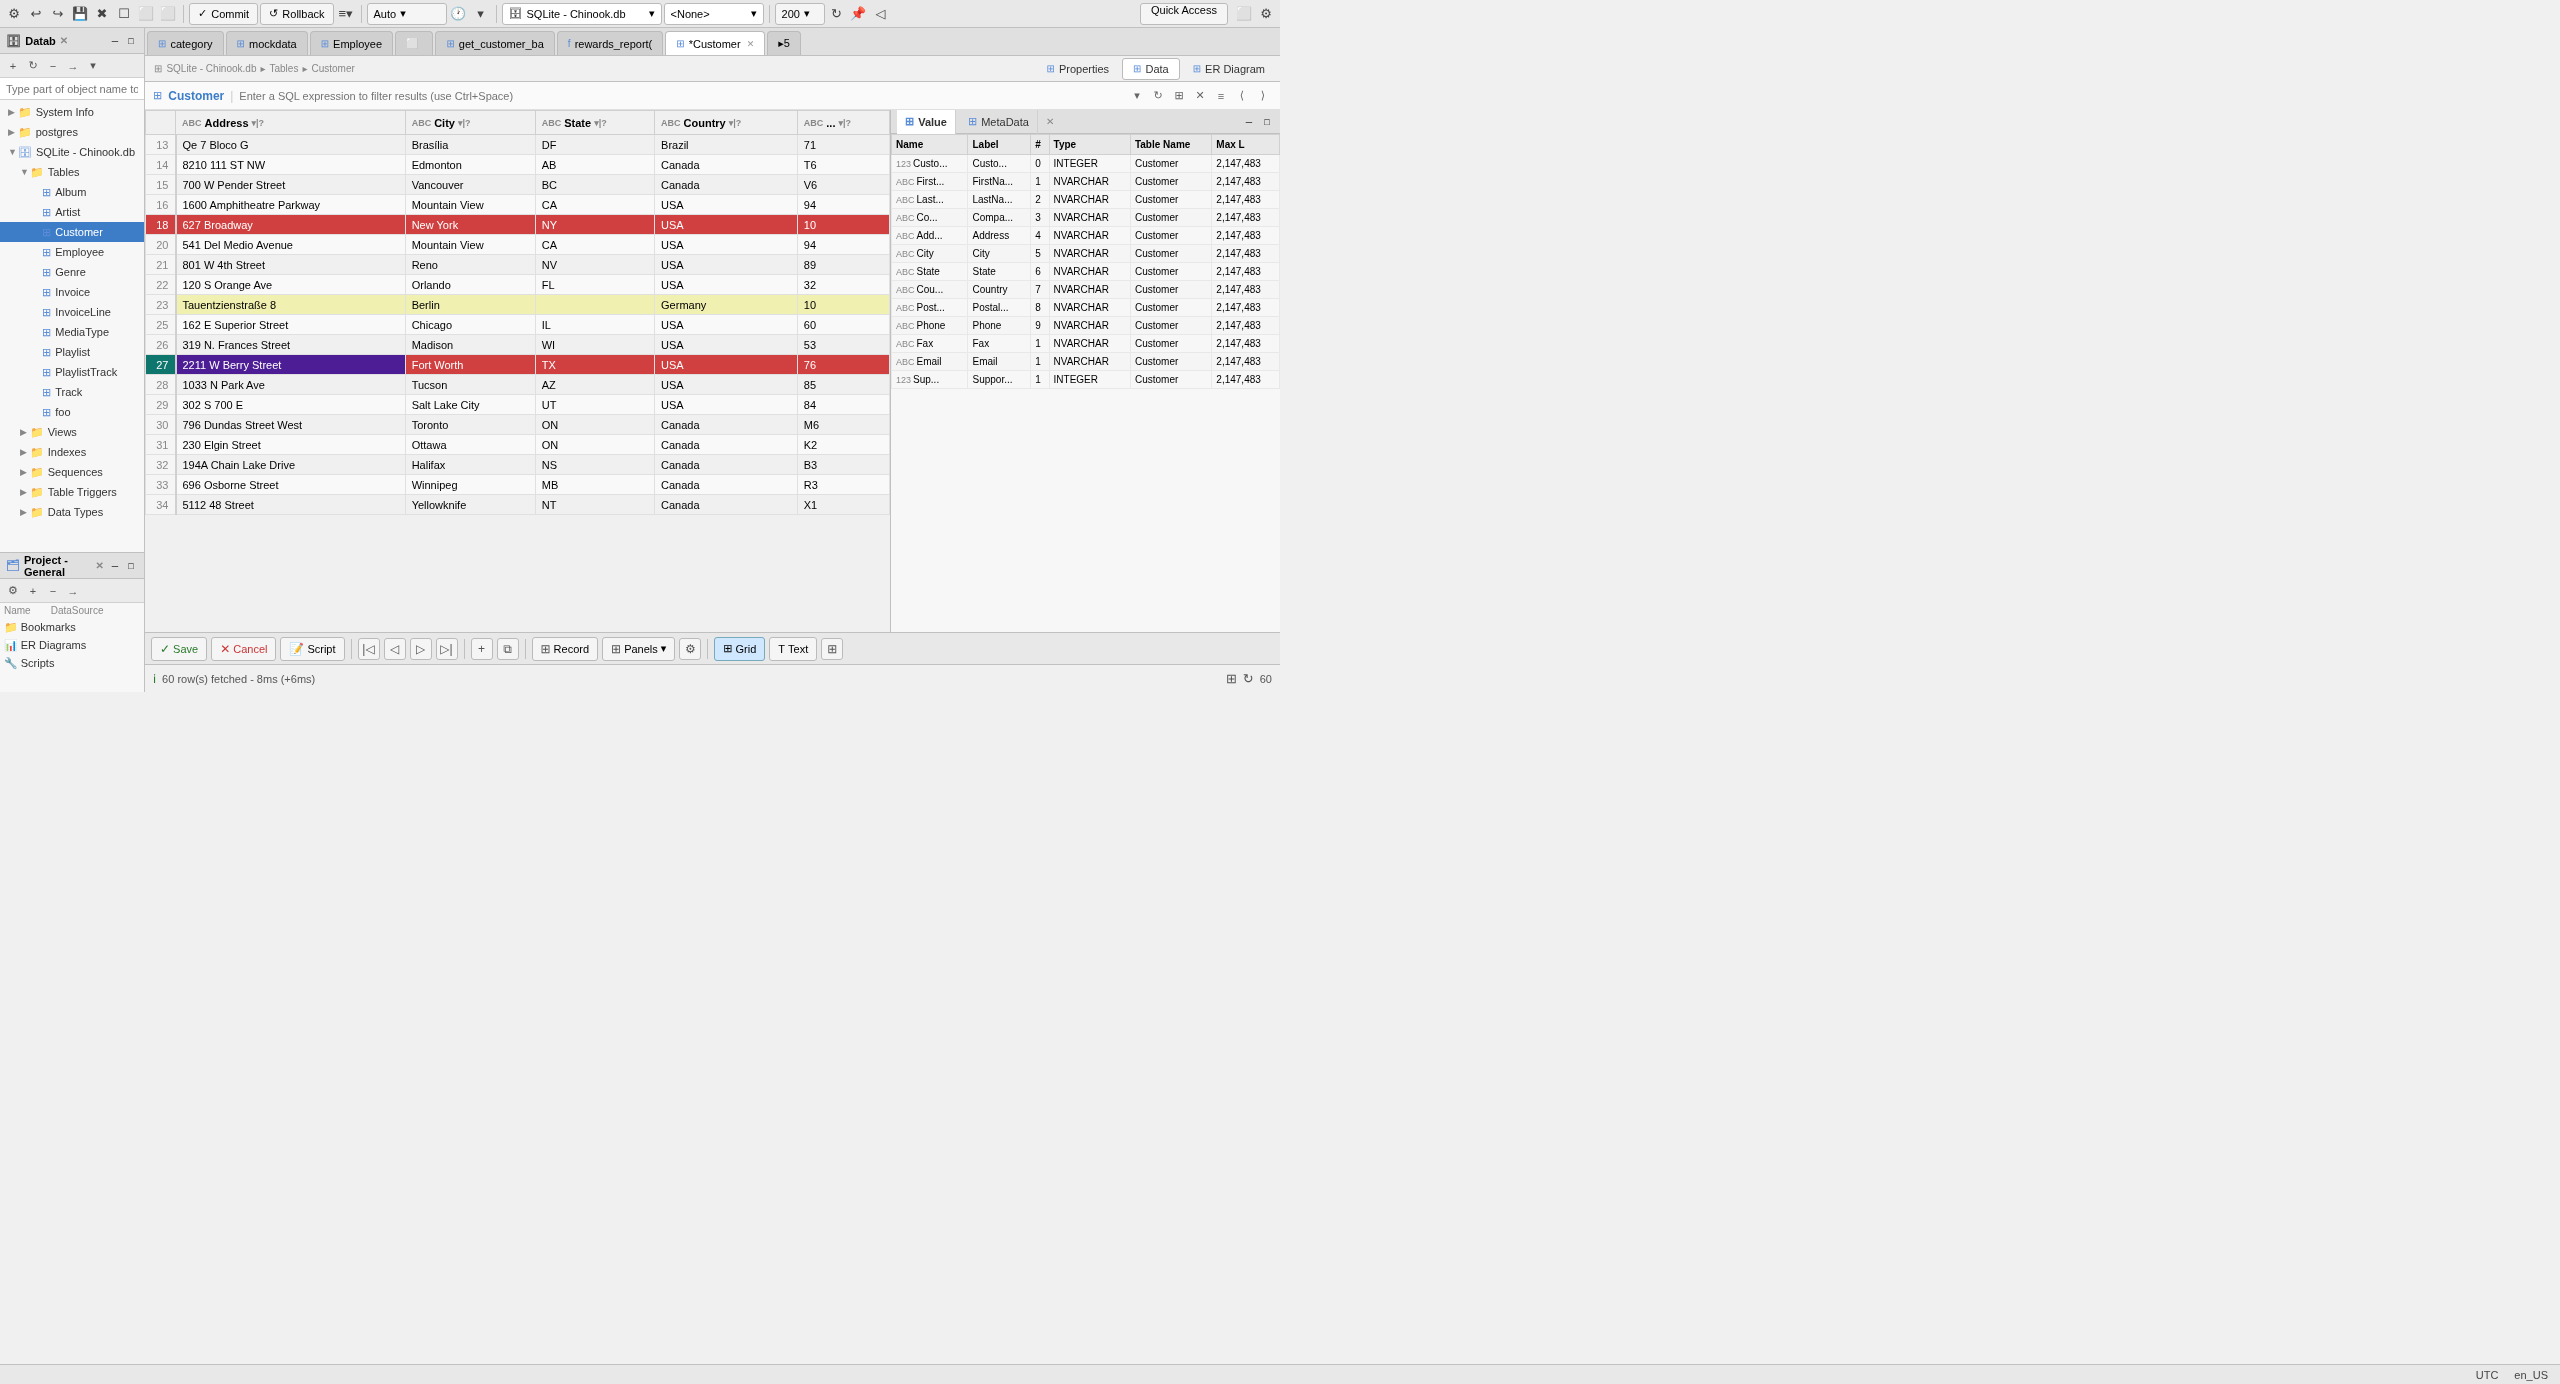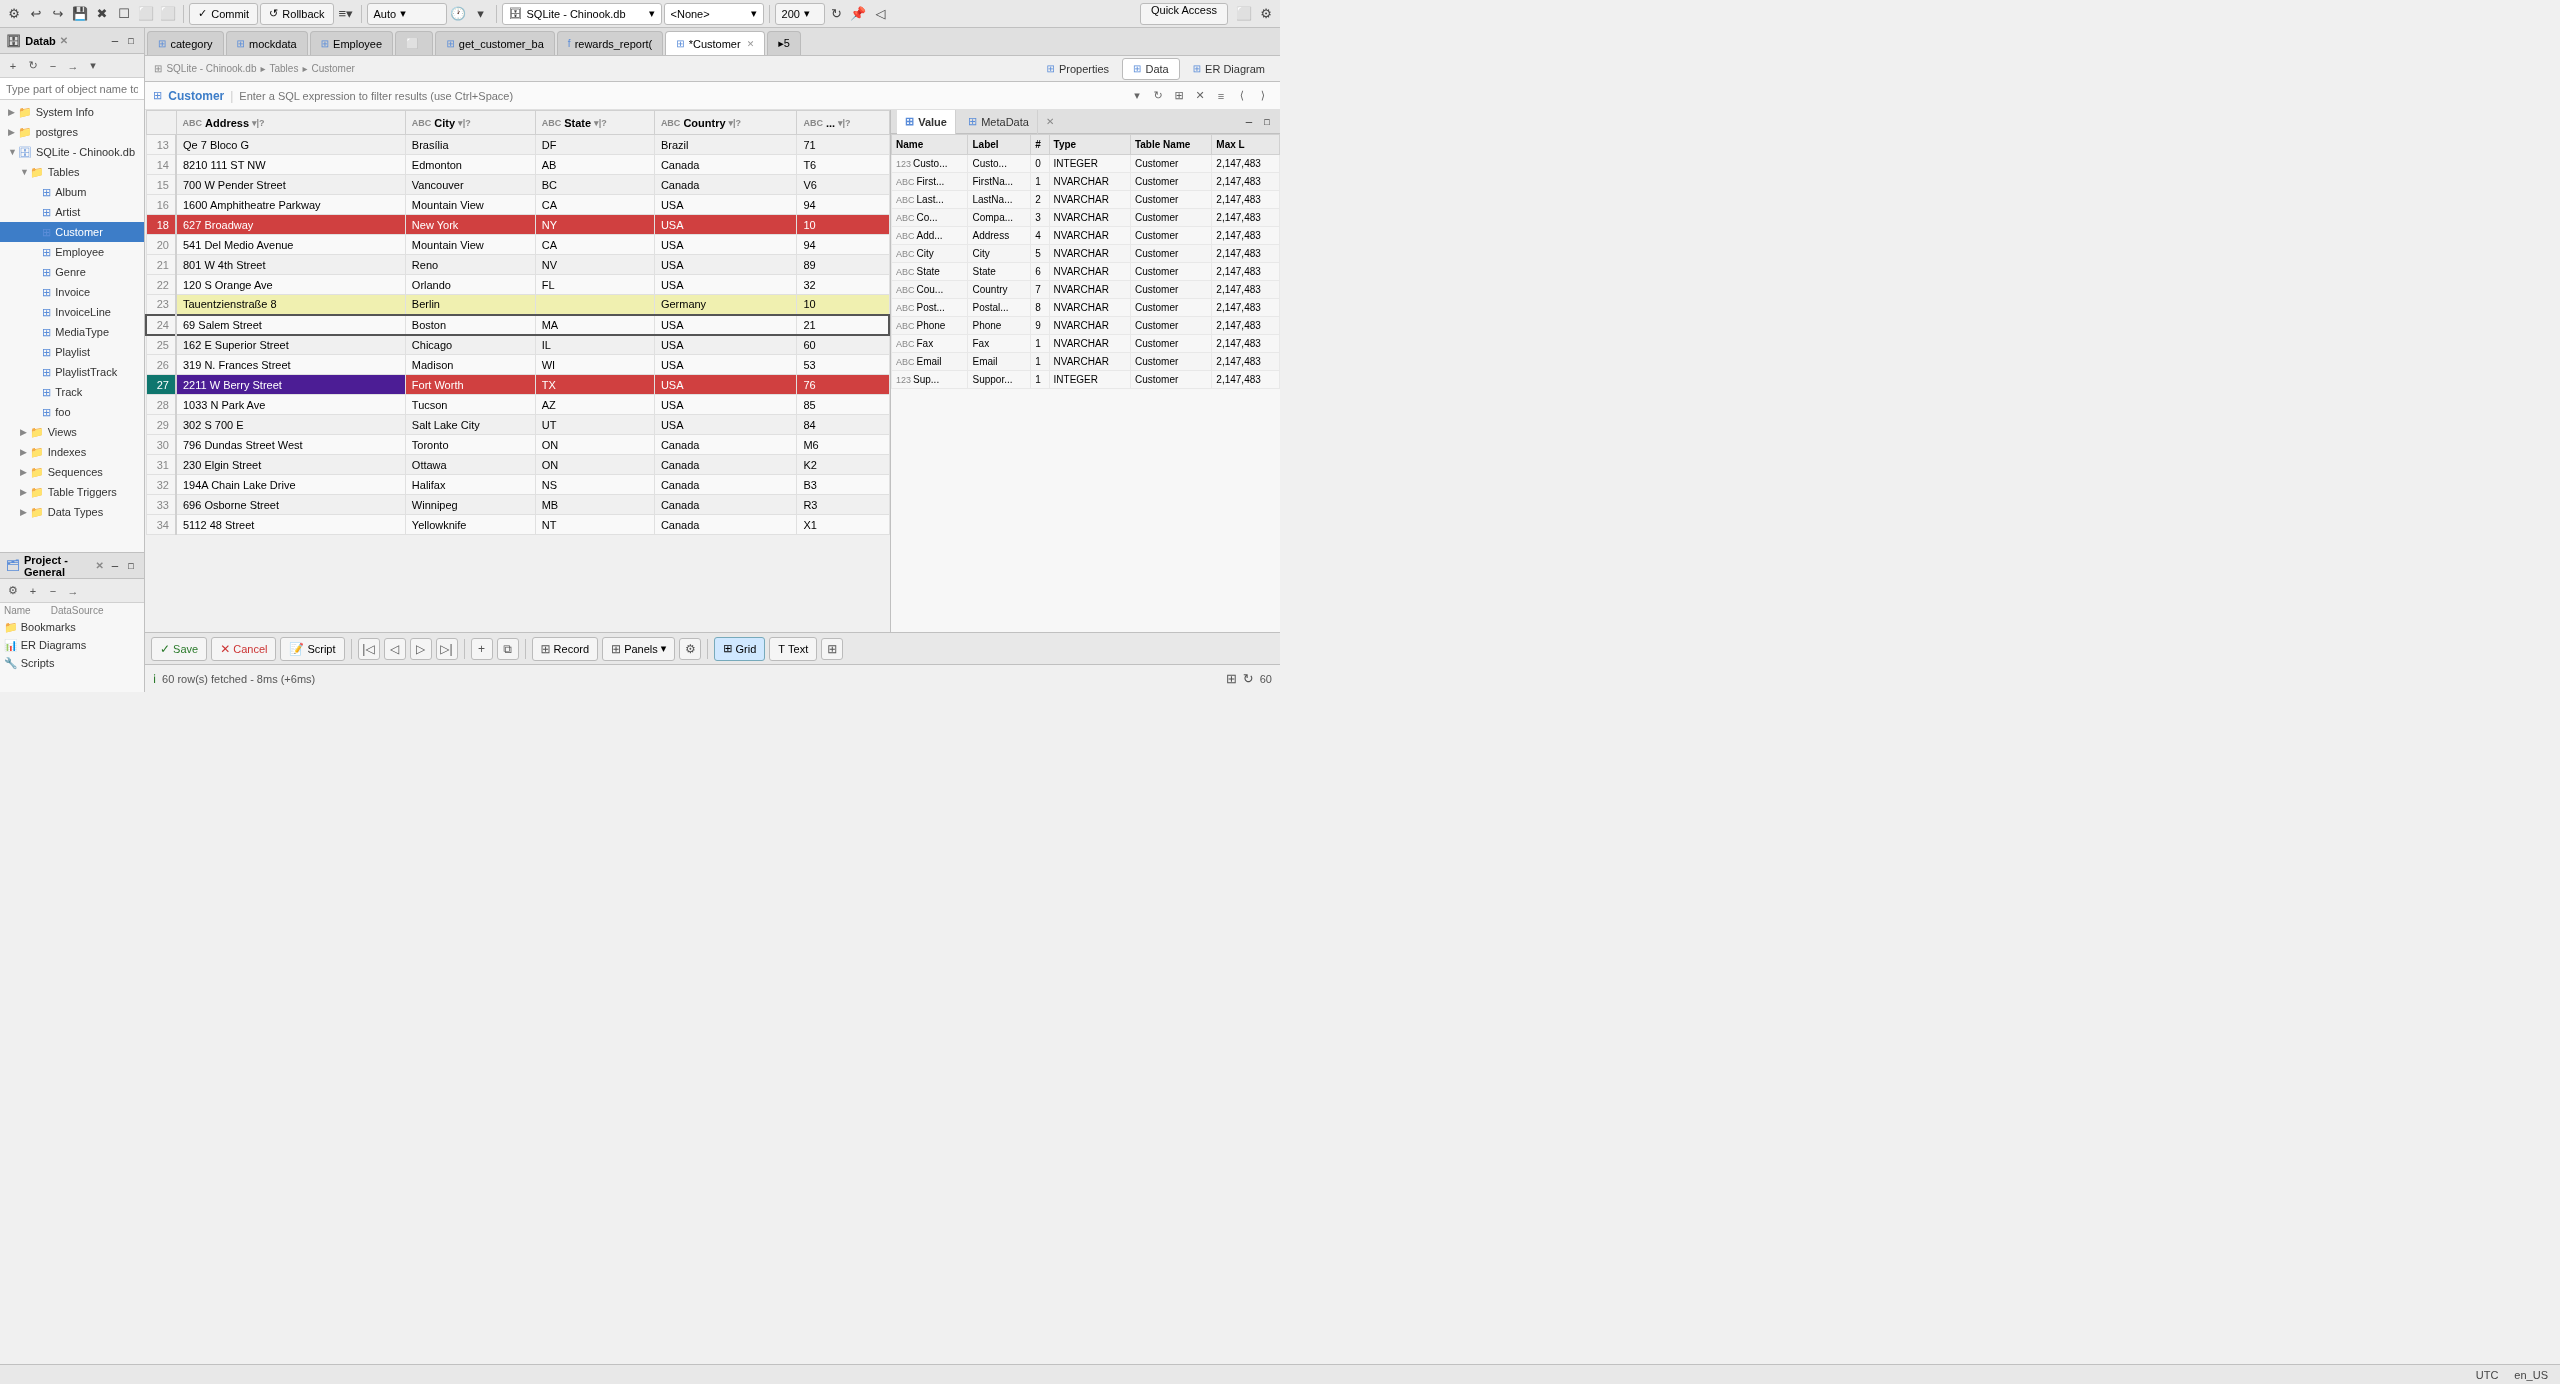--- a/index.html
+++ b/index.html
@@ -716,28 +716,20 @@
                 <td>32</td>
               </tr>
               <tr style="background: rgb(240, 240, 192);">
                 <td class="row-num">23</td>
                 <td style="background: rgb(240, 240, 176);">Tauentzienstraße 8</td>
                 <td style="background: rgb(240, 240, 176);">Berlin</td>
                 <td style="background: rgb(240, 240, 176);"></td>
                 <td style="background: rgb(240, 240, 176);">Germany</td>
                 <td style="background: rgb(240, 240, 176);">10</td>
               </tr>
-              <tr style="border: 2px solid rgb(85, 85, 85);">
-                <td class="row-num">24</td>
-                <td>69 Salem Street</td>
-                <td>Boston</td>
-                <td>MA</td>
-                <td>USA</td>
-                <td>21</td>
-              </tr>
               <tr>
                 <td class="row-num">25</td>
                 <td>162 E Superior Street</td>
                 <td>Chicago</td>
                 <td>IL</td>
                 <td>USA</td>
                 <td>60</td>
               </tr>
               <tr>
                 <td class="row-num">26</td>

